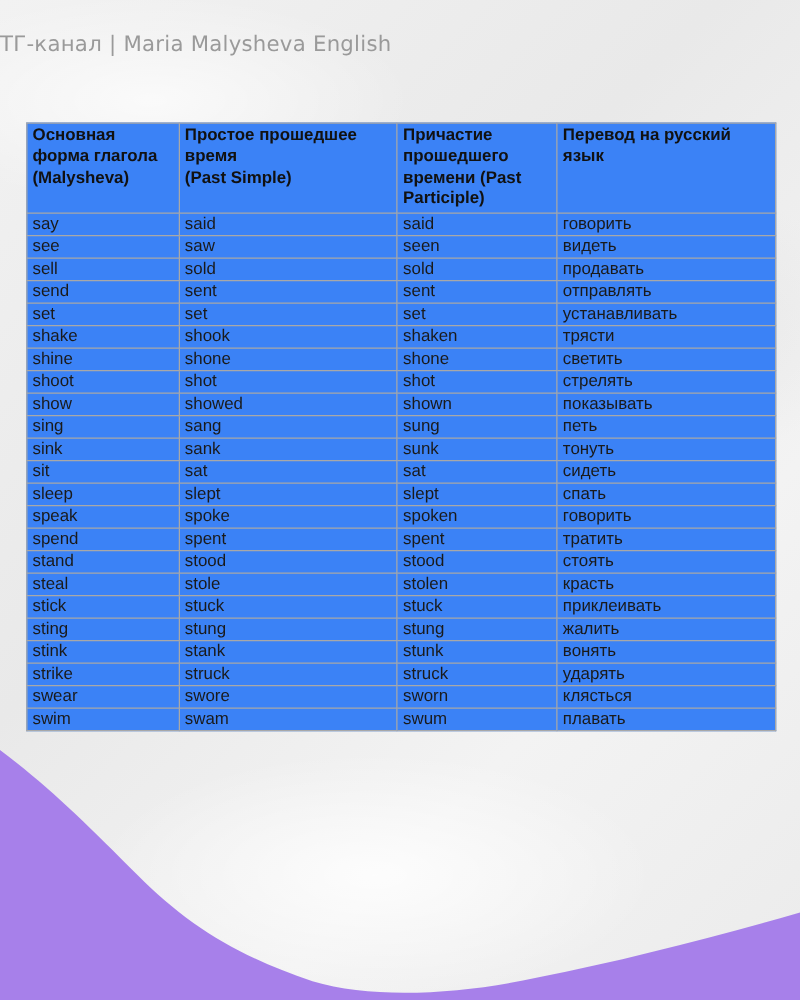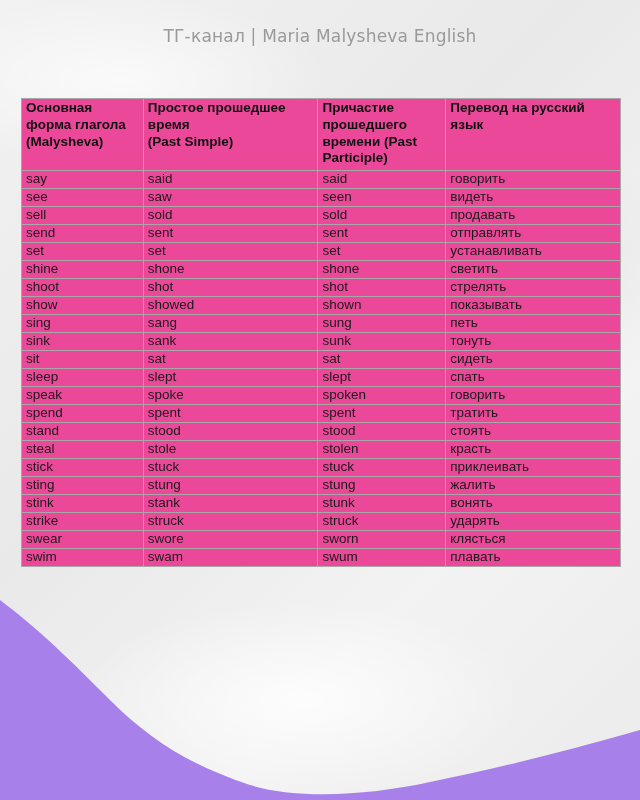--- a/index.html
+++ b/index.html
@@ -11,27 +11,27 @@
   .paper {
     position: absolute; inset: 0;
     background:
       radial-gradient(ellipse 300px 120px at 120px 80px, rgba(255,255,255,0.7), rgba(255,255,255,0) 70%),
       radial-gradient(ellipse 260px 160px at 520px 260px, rgba(225,225,225,0.6), rgba(255,255,255,0) 70%),
       radial-gradient(ellipse 320px 140px at 300px 700px, rgba(255,255,255,0.8), rgba(255,255,255,0) 70%),
       linear-gradient(135deg, #f2f2f2 0%, #e9e9e9 40%, #f3f3f3 70%, #ebebeb 100%);
   }
   .wave { position: absolute; left: 0; top: 590px; width: 640px; height: 210px; }
   .channel-title {
-    position: absolute; top: 26px; left: 0; width: 640px; text-align: center;
+    position: absolute; top: 26px; left: 0; width: 640px; 
     font-family: "DejaVu Sans", sans-serif; font-size: 17px; color: #9a9a9a;
     letter-spacing: 0.2px;
   }
   table.verbs {
     position: absolute; left: 21px; top: 98px; width: 600px;
-    border-collapse: collapse; background: #ec4899;
+    border-collapse: collapse; background: #3b82f6;
     border: 1px solid #8e8e8e;
     font-size: 13.5px; color: #1a1a1a;
   }
   table.verbs th, table.verbs td {
     border: 1px solid #a8a8a8; text-align: left; vertical-align: top;
     padding: 0 4px; line-height: 16.8px;
   }
   table.verbs th {
     font-weight: bold; height: 70px; padding-top: 1px; font-size: 13.5px; color: #111;
   }
@@ -105,20 +105,26 @@
         <td>sent</td>
         <td>отправлять</td>
       </tr>
       <tr>
         <td>set</td>
         <td>set</td>
         <td>set</td>
         <td>устанавливать</td>
       </tr>
       <tr>
+        <td>shake</td>
+        <td>shook</td>
+        <td>shaken</td>
+        <td>трясти</td>
+      </tr>
+      <tr>
         <td>shine</td>
         <td>shone</td>
         <td>shone</td>
         <td>светить</td>
       </tr>
       <tr>
         <td>shoot</td>
         <td>shot</td>
         <td>shot</td>
         <td>стрелять</td>

